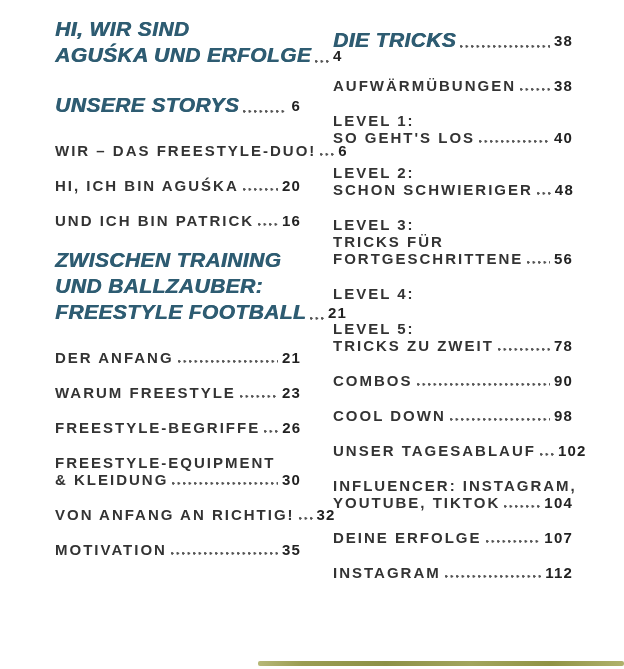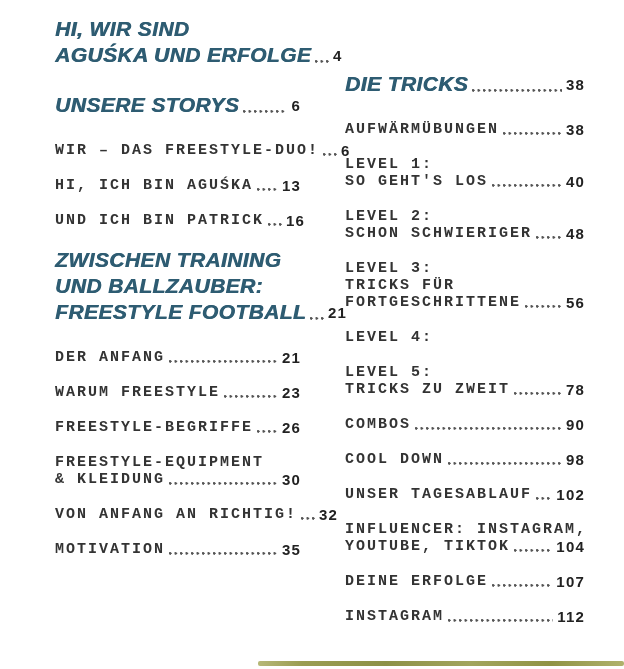--- a/index.html
+++ b/index.html
@@ -13,27 +13,27 @@
   html,body{margin:0;padding:0;}
   body{
     width:624px;height:669px;
     background:var(--background);
     font-family:"Liberation Sans", sans-serif;
     position:relative;overflow:hidden;
   }
   .page{position:absolute;inset:0;}
   .col{position:absolute;display:flex;flex-direction:column;}
   .col-left{left:55px;top:16px;width:246px;}
-  .col-right{left:345px;top:27px;width:240px;margin-top:44px;}
+  .col-right{left:333px;top:27px;width:240px;}
   .entry{margin-bottom:18px;}
   .entry.section{margin-bottom:24px;}
   .line{display:flex;align-items:flex-end;}
   .txt-item{
     font-size:15px;line-height:17px;font-weight:700;
-    color:var(--text);letter-spacing:2px;white-space:nowrap;font-family:Liberation Mono, monospace;
+    color:var(--text);letter-spacing:2px;white-space:nowrap;
   }
   .txt-section{
     font-size:21px;line-height:26px;font-weight:700;font-style:italic;
     color:var(--accent);letter-spacing:0.4px;white-space:nowrap;
     text-shadow:0.6px 0 0 currentColor;
   }
   .leader{
     flex:1;height:3px;margin:0 4px 3px 4px;min-width:14px;
     background-image:radial-gradient(circle at 1.2px 1.4px, var(--leader-dots) 1.1px, transparent 1.5px);
     background-size:5.5px 3px;background-repeat:repeat-x;background-position:left bottom;
@@ -76,21 +76,21 @@
         <div class="line">
           <span class="txt-item">WIR – DAS FREESTYLE-DUO!</span>
           <span class="leader"></span>
           <span class="page-num">6</span>
         </div>
       </div>
       <div class="entry item">
         <div class="line">
           <span class="txt-item">HI, ICH BIN AGUŚKA</span>
           <span class="leader"></span>
-          <span class="page-num">13</span>
+          <span class="page-num">20</span>
         </div>
       </div>
       <div class="entry item">
         <div class="line">
           <span class="txt-item">UND ICH BIN PATRICK</span>
           <span class="leader"></span>
           <span class="page-num">16</span>
         </div>
       </div>
       <div class="entry section">

